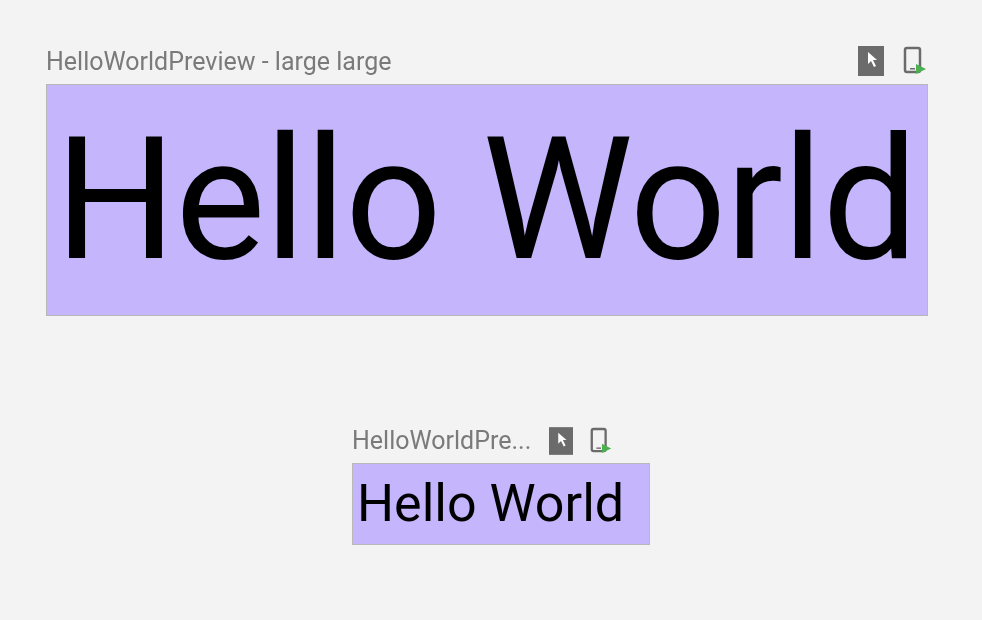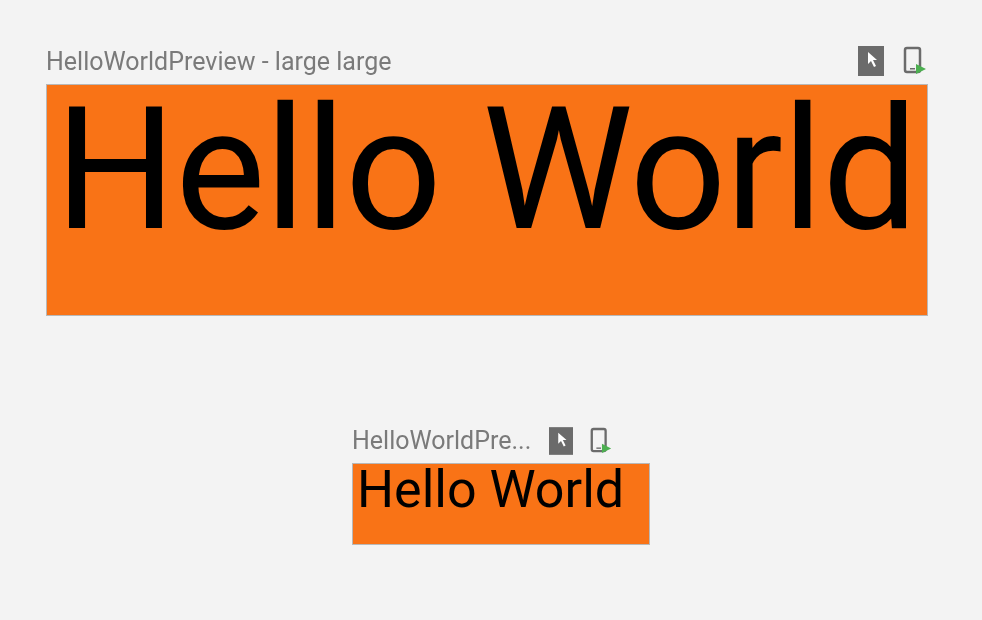--- a/index.html
+++ b/index.html
@@ -50,24 +50,24 @@
       margin-left: 18px;
       align-items: center;
     }
     .icon-btn {
       cursor: pointer;
       display: inline-flex;
       align-items: center;
       justify-content: center;
     }
     .preview-canvas {
-      background: #f97316;
+      background: #c4b5fd;
       border: 1px solid #b8b8b8;
       display: flex;
-      align-items: flex-start;
+      align-items: center;
     }
     .preview-large {
       left: 46px;
       top: 46px;
       width: 884px;
     }
     .preview-large .preview-header {
       width: 882px;
     }
     .canvas-large {

